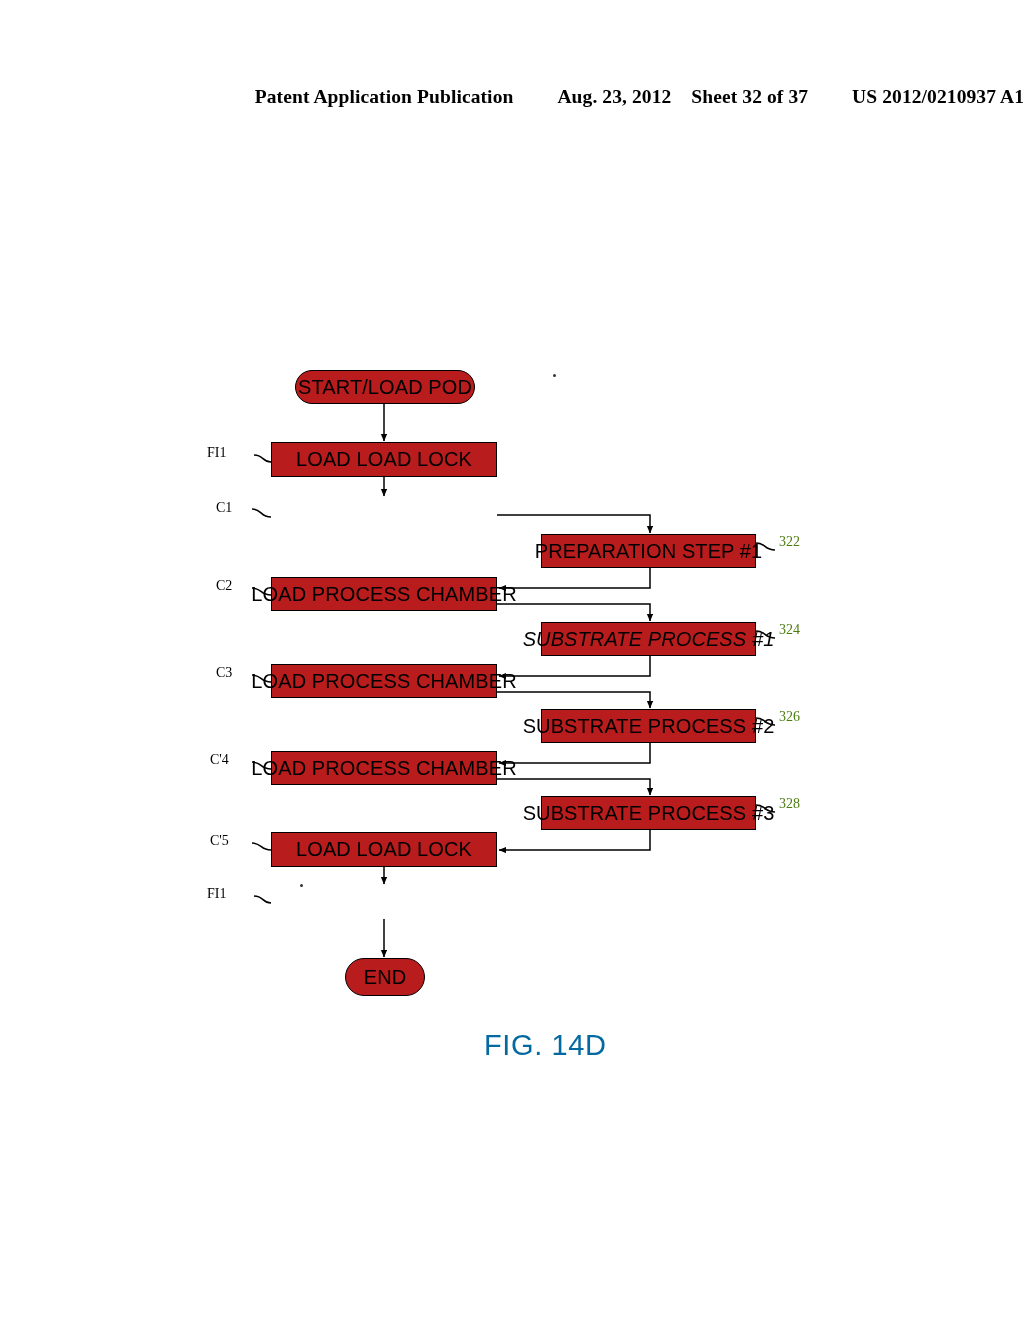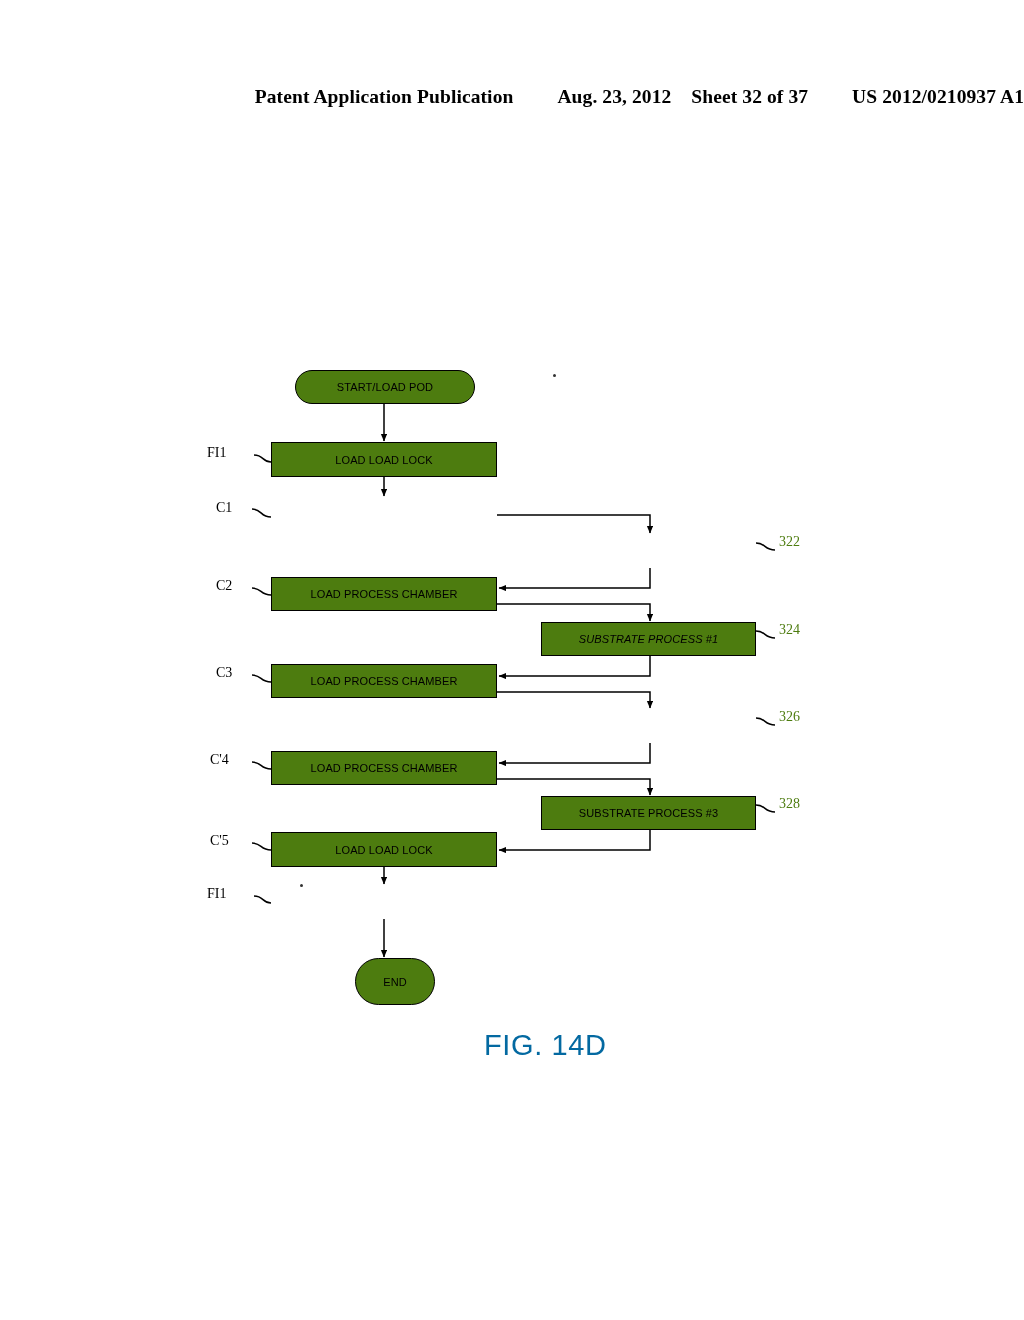--- a/index.html
+++ b/index.html
@@ -49,25 +49,25 @@
     width: 1024px;
     height: 1320px;
     overflow: visible;
   }
 
   
   .node {
     position: absolute;
     box-sizing: border-box;
     border: 1.6px solid #000;
-    background: #4d7c0f;
+    background: #b91c1c;
     display: flex;
     align-items: center;
     justify-content: center;
-    font-size: 11px;
+    font-size: 20px;
     letter-spacing: 0.1px;
     white-space: nowrap;
     color: #000;
   }
   .node.terminal {
     border-radius: 999px;
     border-width: 1.8px;
   }
 
   
@@ -170,36 +170,38 @@
   </svg>
 
   <div class="speck" style="left:553px; top:374px;"></div>
   <div class="speck" style="left:300px; top:884px;"></div>
 
   <div class="node terminal" style="left:295px; top:370px; width:180px; height:34px;">START/LOAD POD</div>
 
   <div class="node" style="left:271px; top:442px; width:226px; height:35px;">LOAD LOAD LOCK</div>
 
 
+  <div class="node" style="left:541px; top:534px; width:215px; height:34px;">PREPARATION STEP #1</div>
 
   <div class="node" style="left:271px; top:577px; width:226px; height:34px;">LOAD PROCESS CHAMBER</div>
 
   <div class="node" style="left:541px; top:622px; width:215px; height:34px;font-style:italic;">SUBSTRATE PROCESS #1</div>
 
   <div class="node" style="left:271px; top:664px; width:226px; height:34px;">LOAD PROCESS CHAMBER</div>
 
+  <div class="node" style="left:541px; top:709px; width:215px; height:34px;">SUBSTRATE PROCESS #2</div>
 
   <div class="node" style="left:271px; top:751px; width:226px; height:34px;">LOAD PROCESS CHAMBER</div>
 
   <div class="node" style="left:541px; top:796px; width:215px; height:34px;">SUBSTRATE PROCESS #3</div>
 
   <div class="node" style="left:271px; top:832px; width:226px; height:35px;">LOAD LOAD LOCK</div>
 
 
-  <div class="node terminal" style="left:355px; top:958px; width:80px; height:47px;">END</div>
+  <div class="node terminal" style="left:345px; top:958px; width:80px; height:38px;">END</div>
 
   <div class="side-label" style="left:207px; top:445px;">FI1</div>
   <div class="side-label" style="left:216px; top:500px;">C1</div>
   <div class="side-label" style="left:216px; top:578px;">C2</div>
   <div class="side-label" style="left:216px; top:665px;">C3</div>
   <div class="side-label" style="left:210px; top:752px;">C'4</div>
   <div class="side-label" style="left:210px; top:833px;">C'5</div>
   <div class="side-label" style="left:207px; top:886px;">FI1</div>
 
   <div class="ref-label" style="left:779px; top:534px;">322</div>

